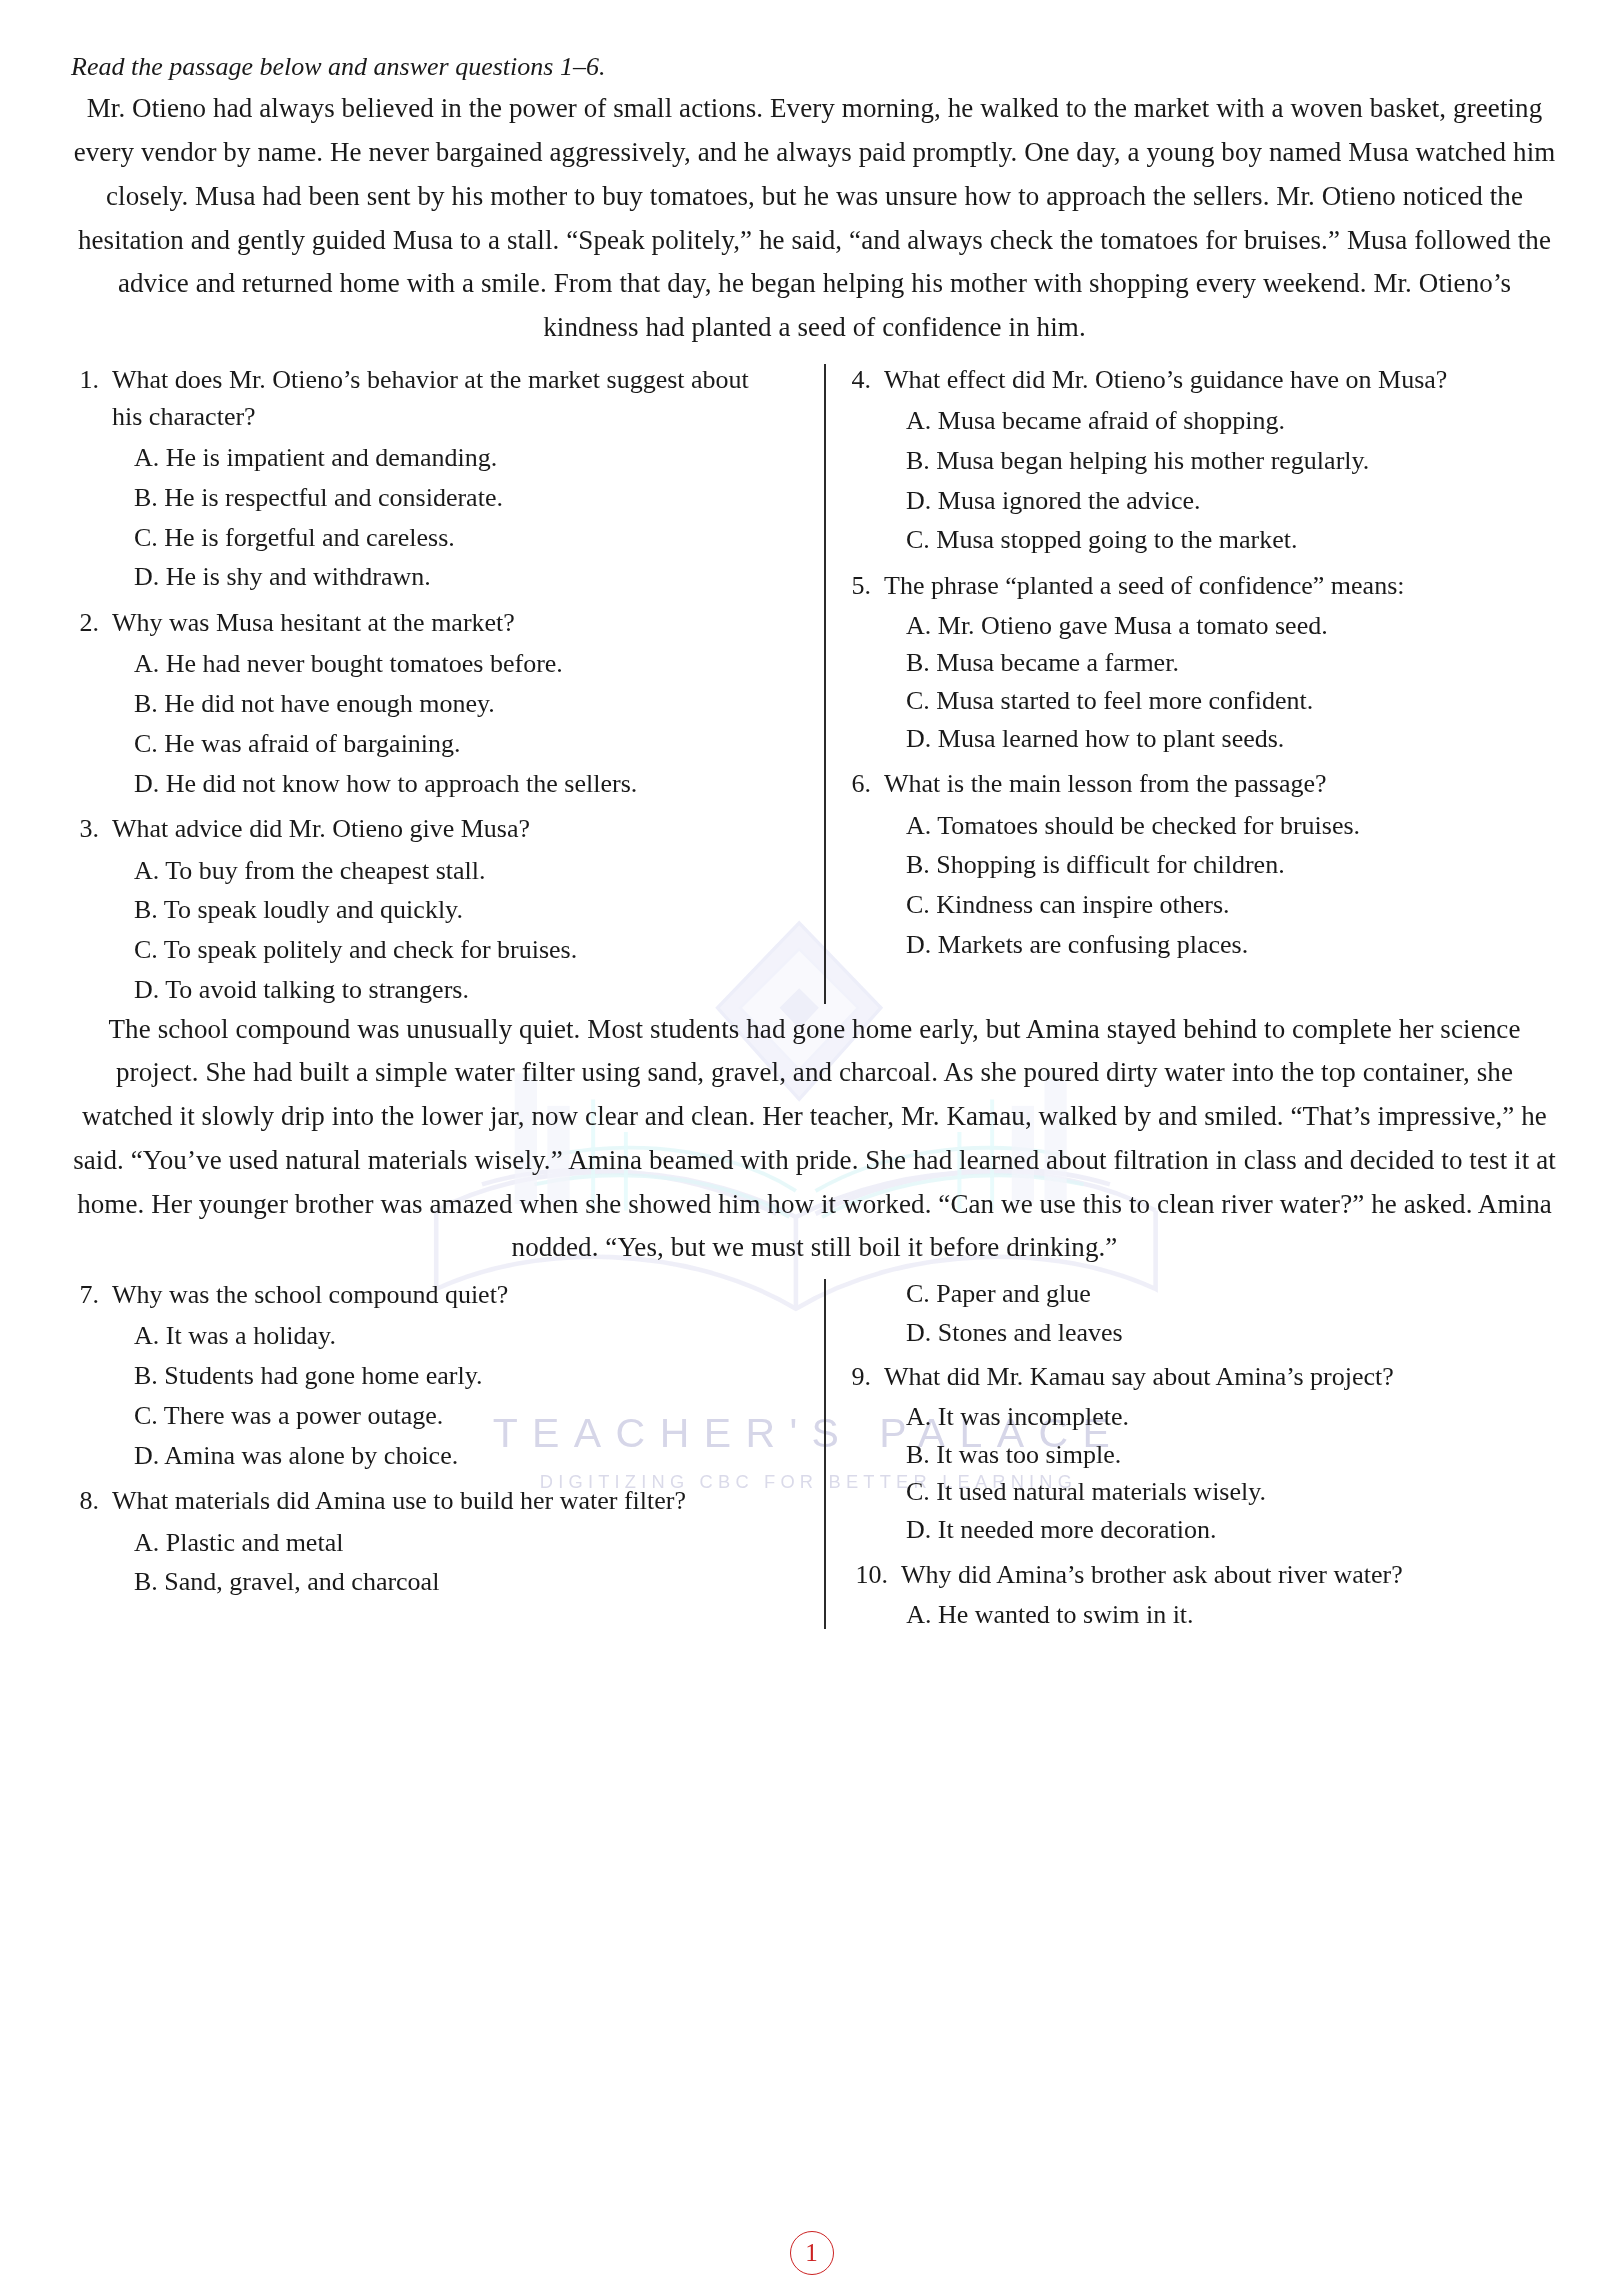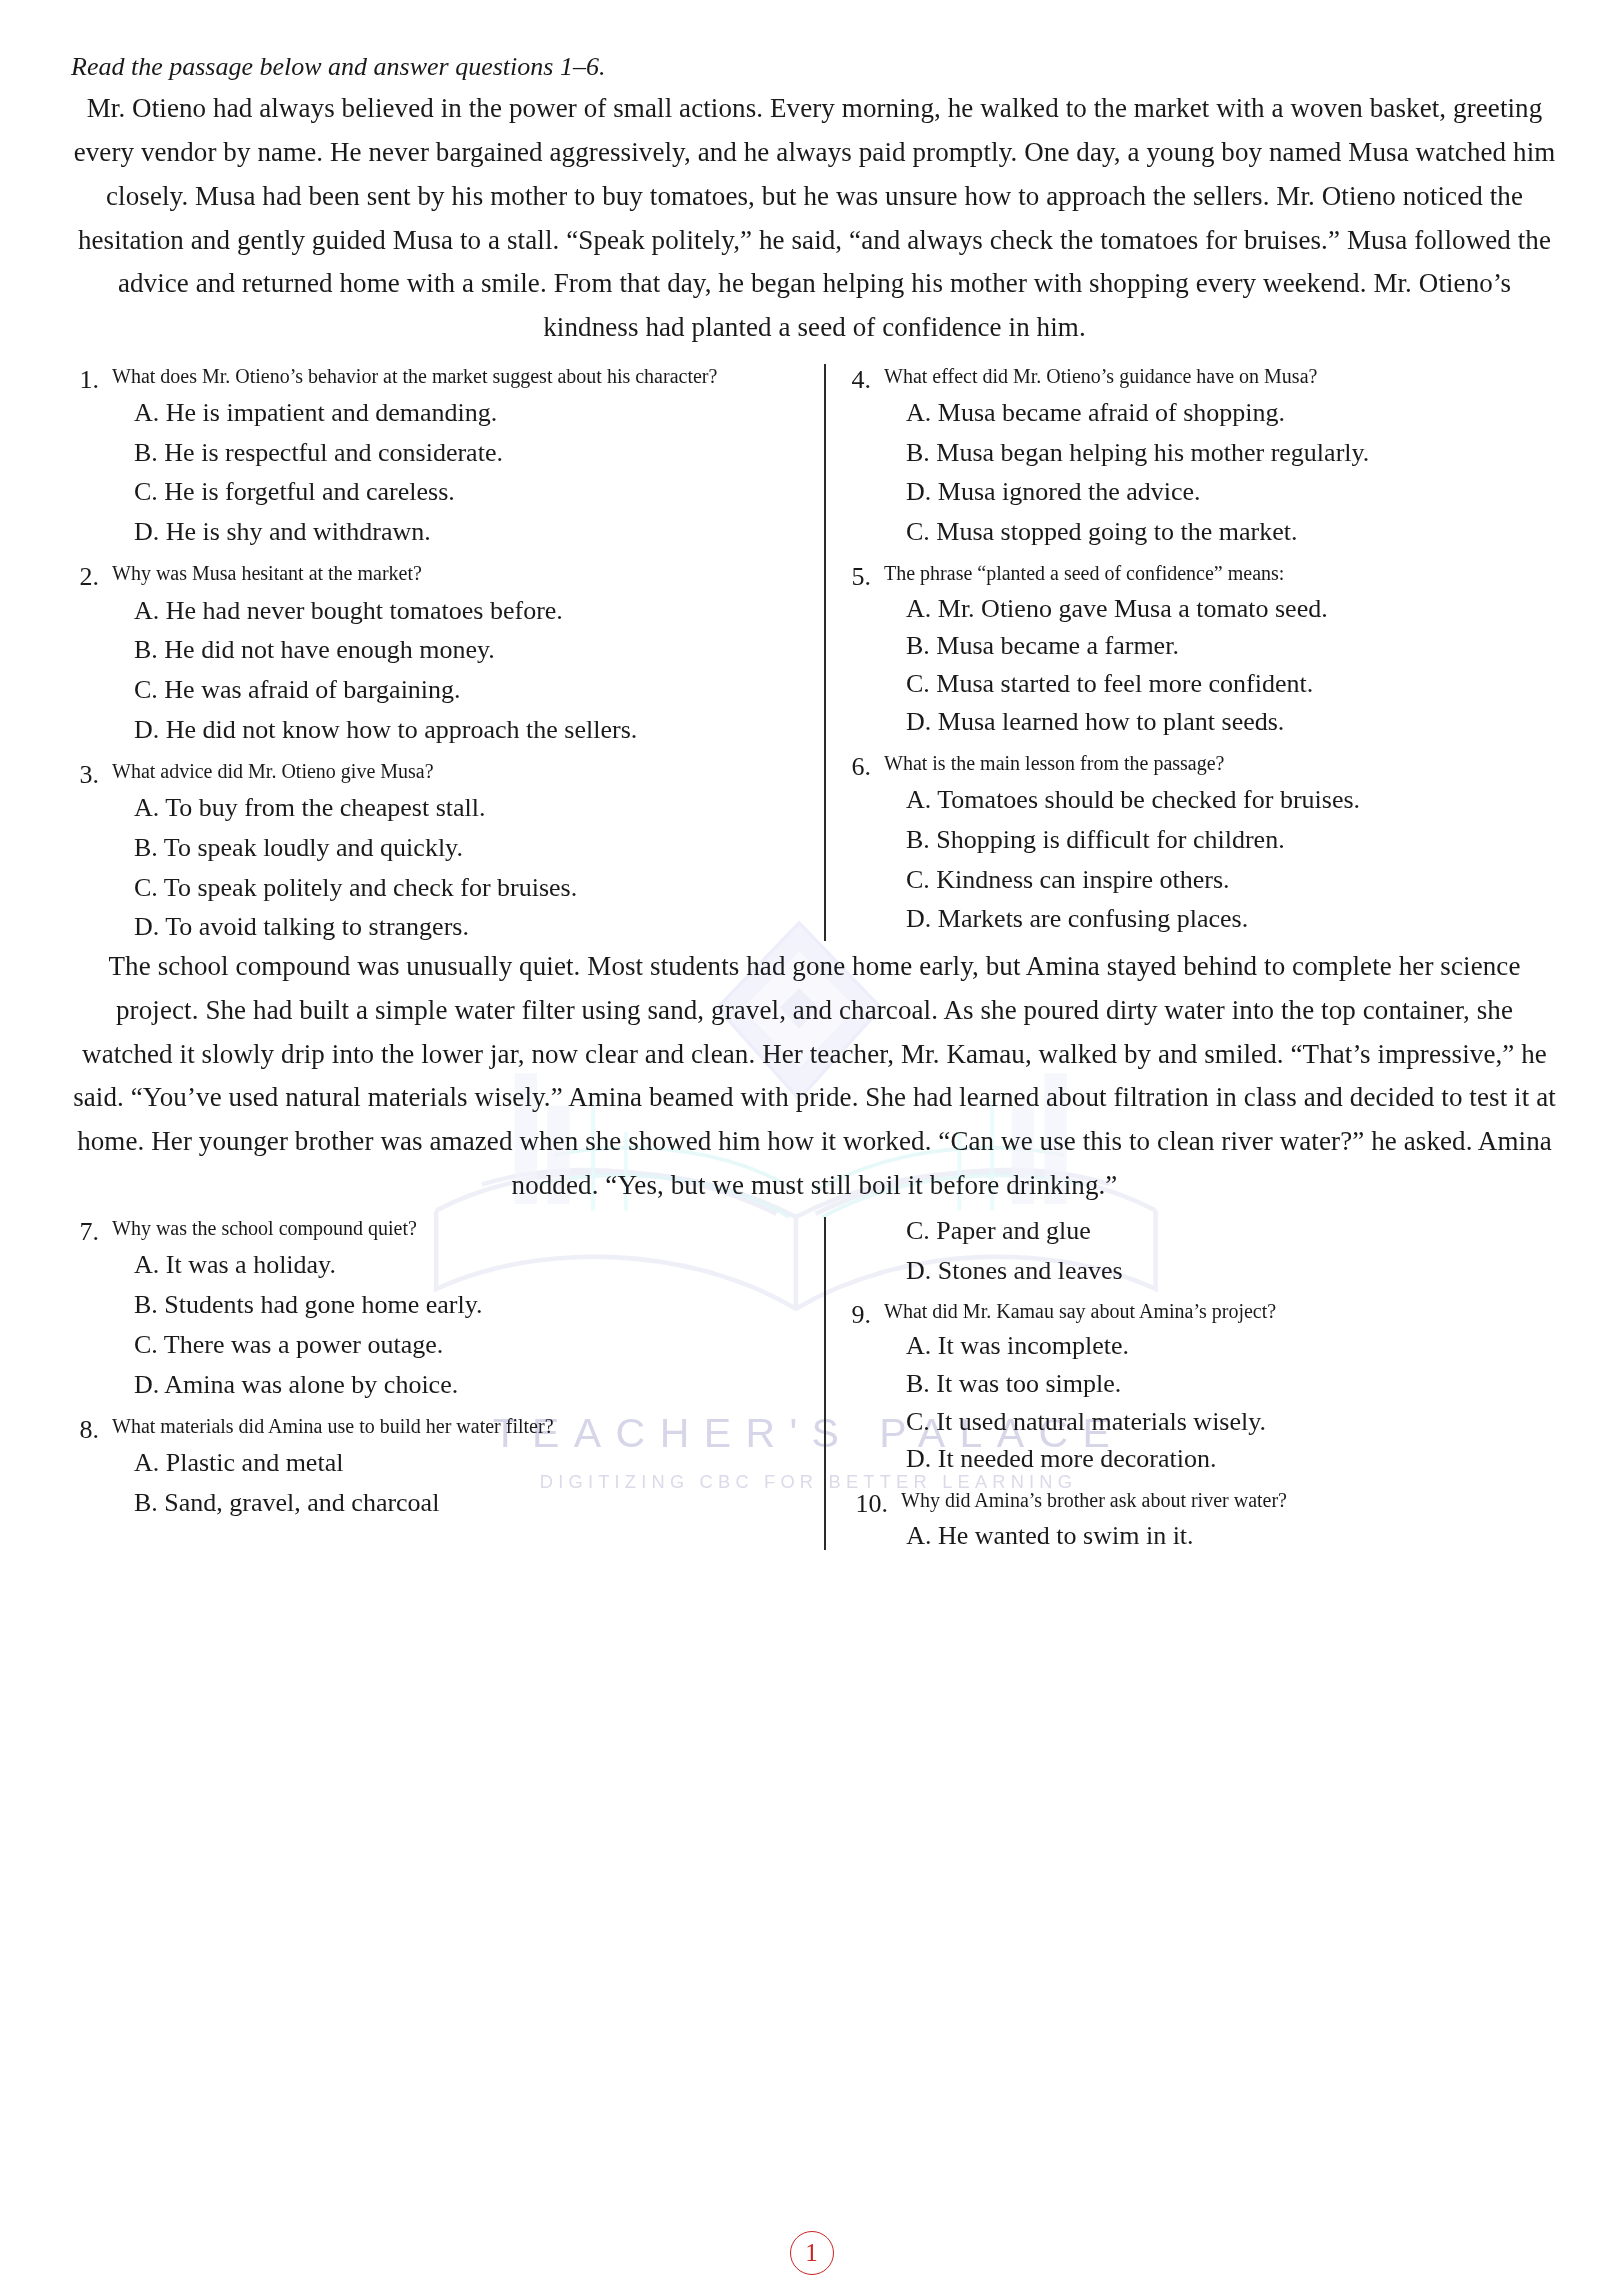--- a/index.html
+++ b/index.html
@@ -111,21 +111,21 @@
     width: 41px;
     flex: 0 0 41px;
     text-align: right;
     font-size: 26px;
     line-height: 1.42;
     padding-right: 13px;
     box-sizing: border-box;
   }
   .q .body { flex: 1 1 auto; }
   .q .stem {
-    font-size: 20px;
+    font-size: 26px;
     line-height: 1.42;
     margin: 0;
   }
   .opt {
     font-size: 26px;
     line-height: 1.30;
     margin: 5.9px 0 0 22px;
   }
   .q .body .opt:first-child { margin-top: 4.6px; }
   .q.tight .opt { margin-top: 3.9px; }

